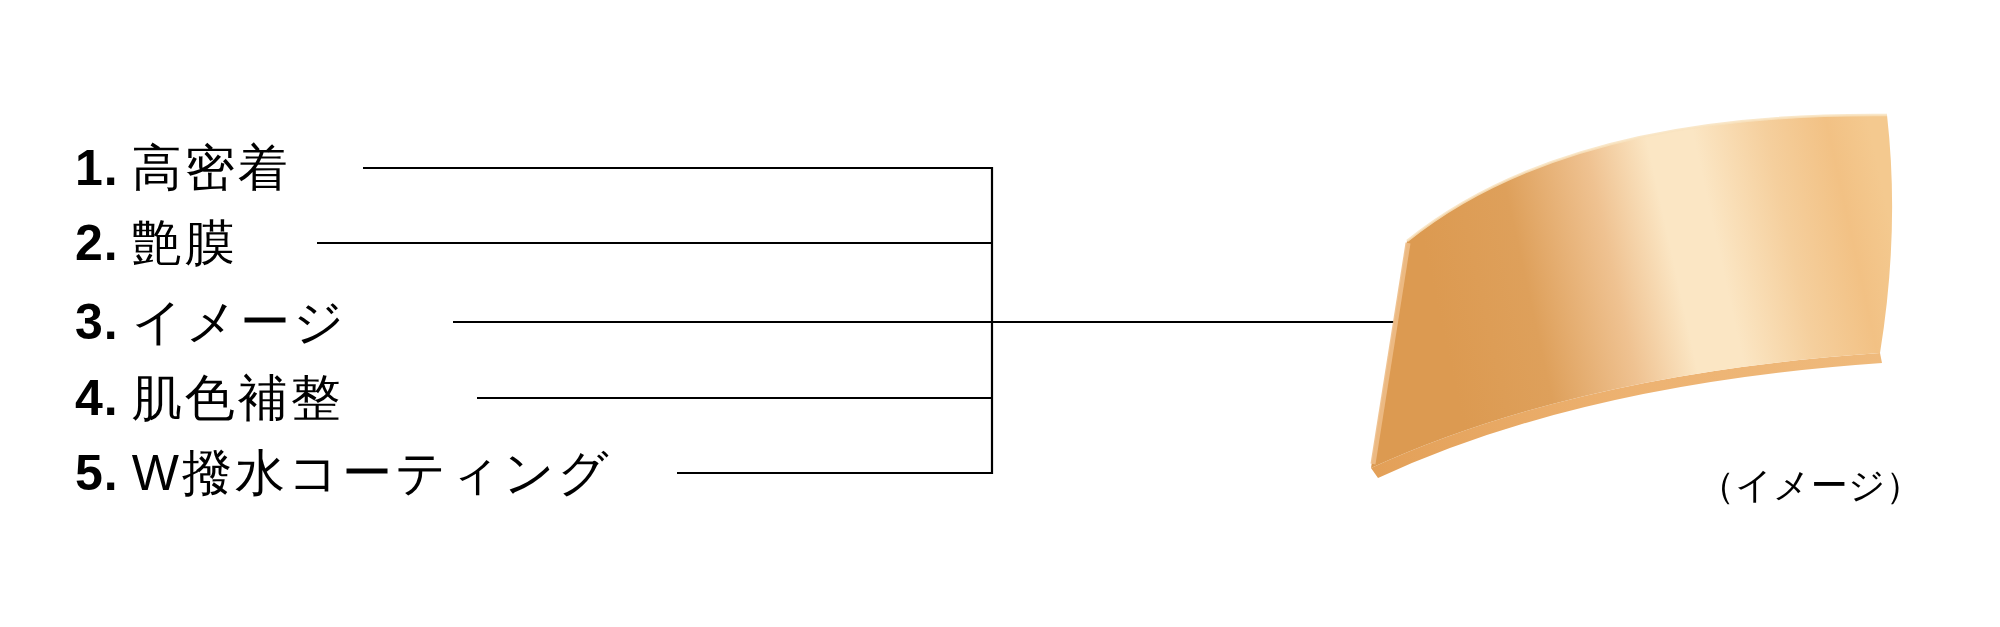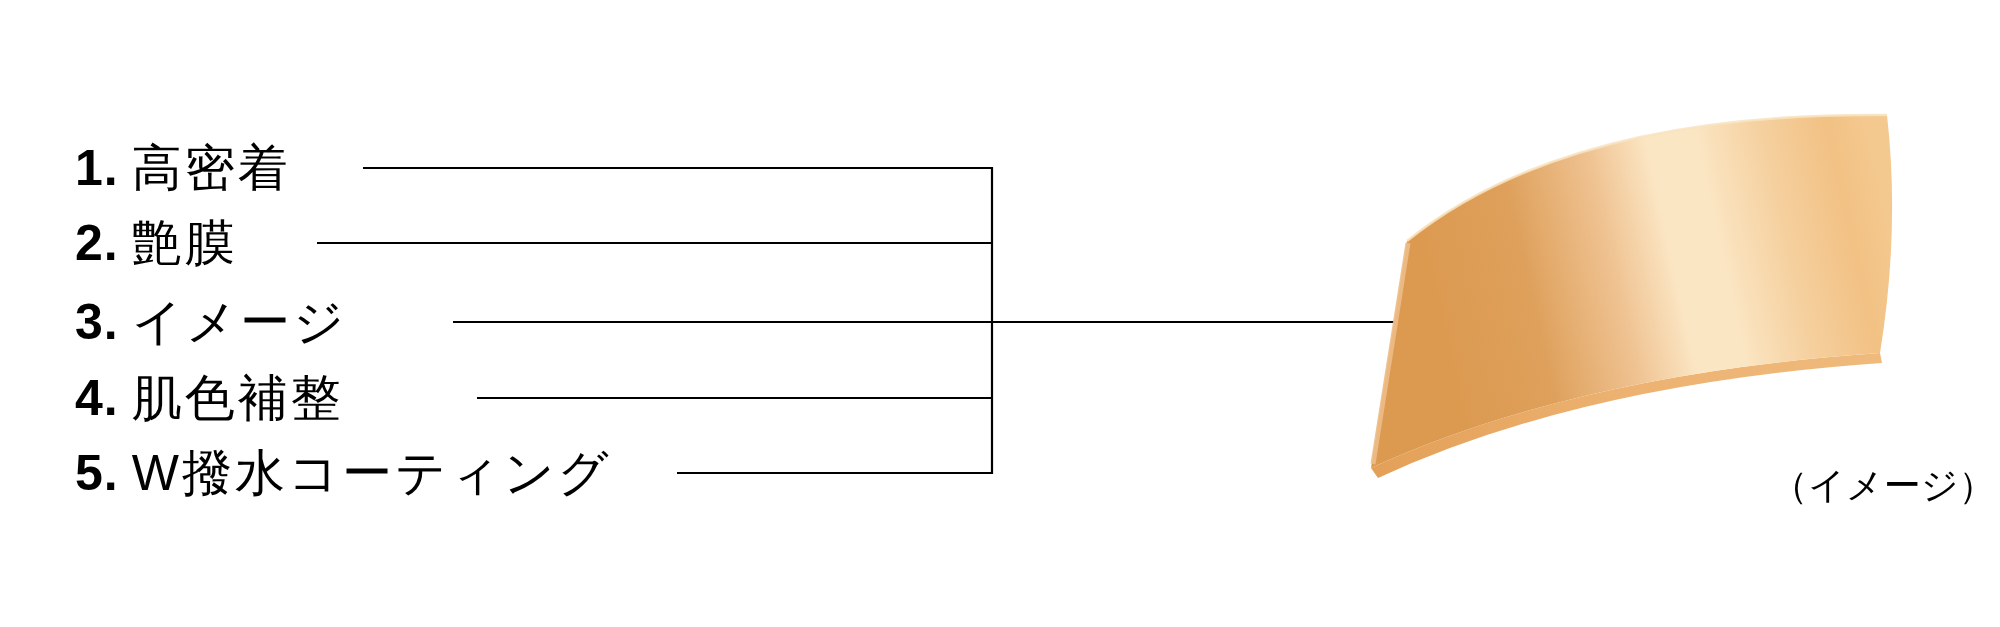--- a/index.html
+++ b/index.html
@@ -40,21 +40,21 @@
     font-weight: 700;
     margin-right: 13px;
     letter-spacing: 1px;
   }
   .feature-label {
     font-weight: 400;
     letter-spacing: 3px;
   }
   .image-note {
     position: absolute;
-    left: 1771px;
+    left: 1698px;
     top: 461px;
     font-size: 37px;
     letter-spacing: 0px;
     color: var(--text, #000000);
     white-space: nowrap;
   }
 </style>
 </head>
 <body>
 

